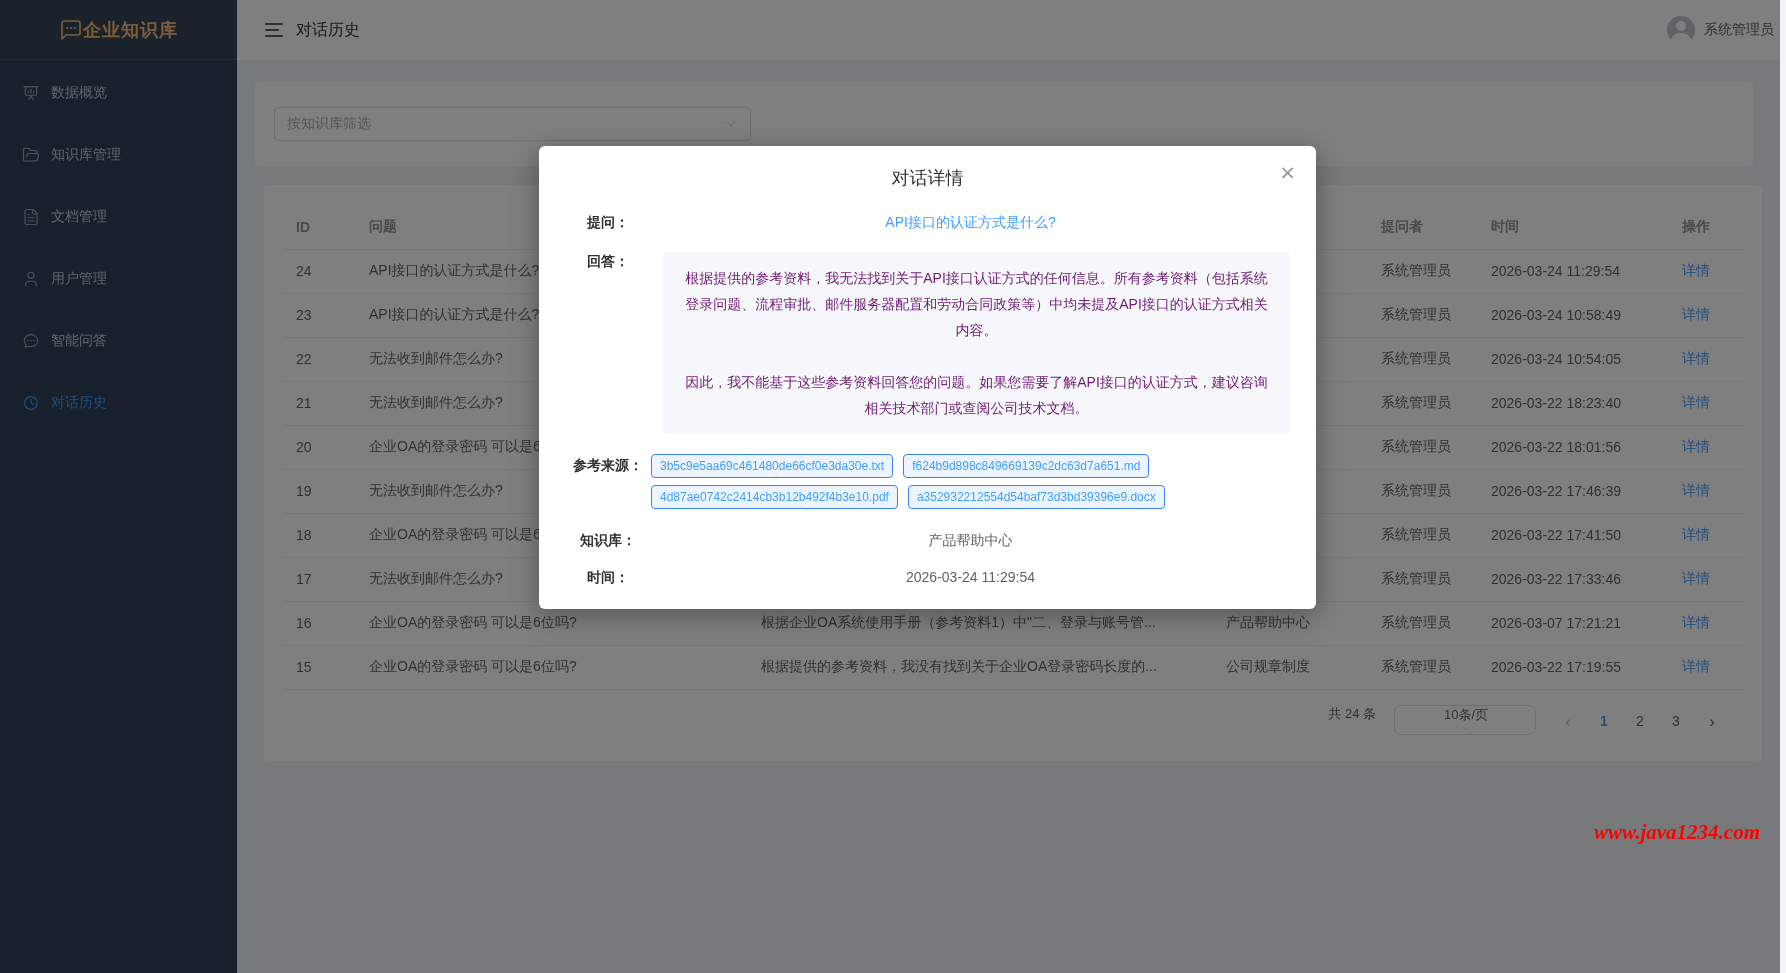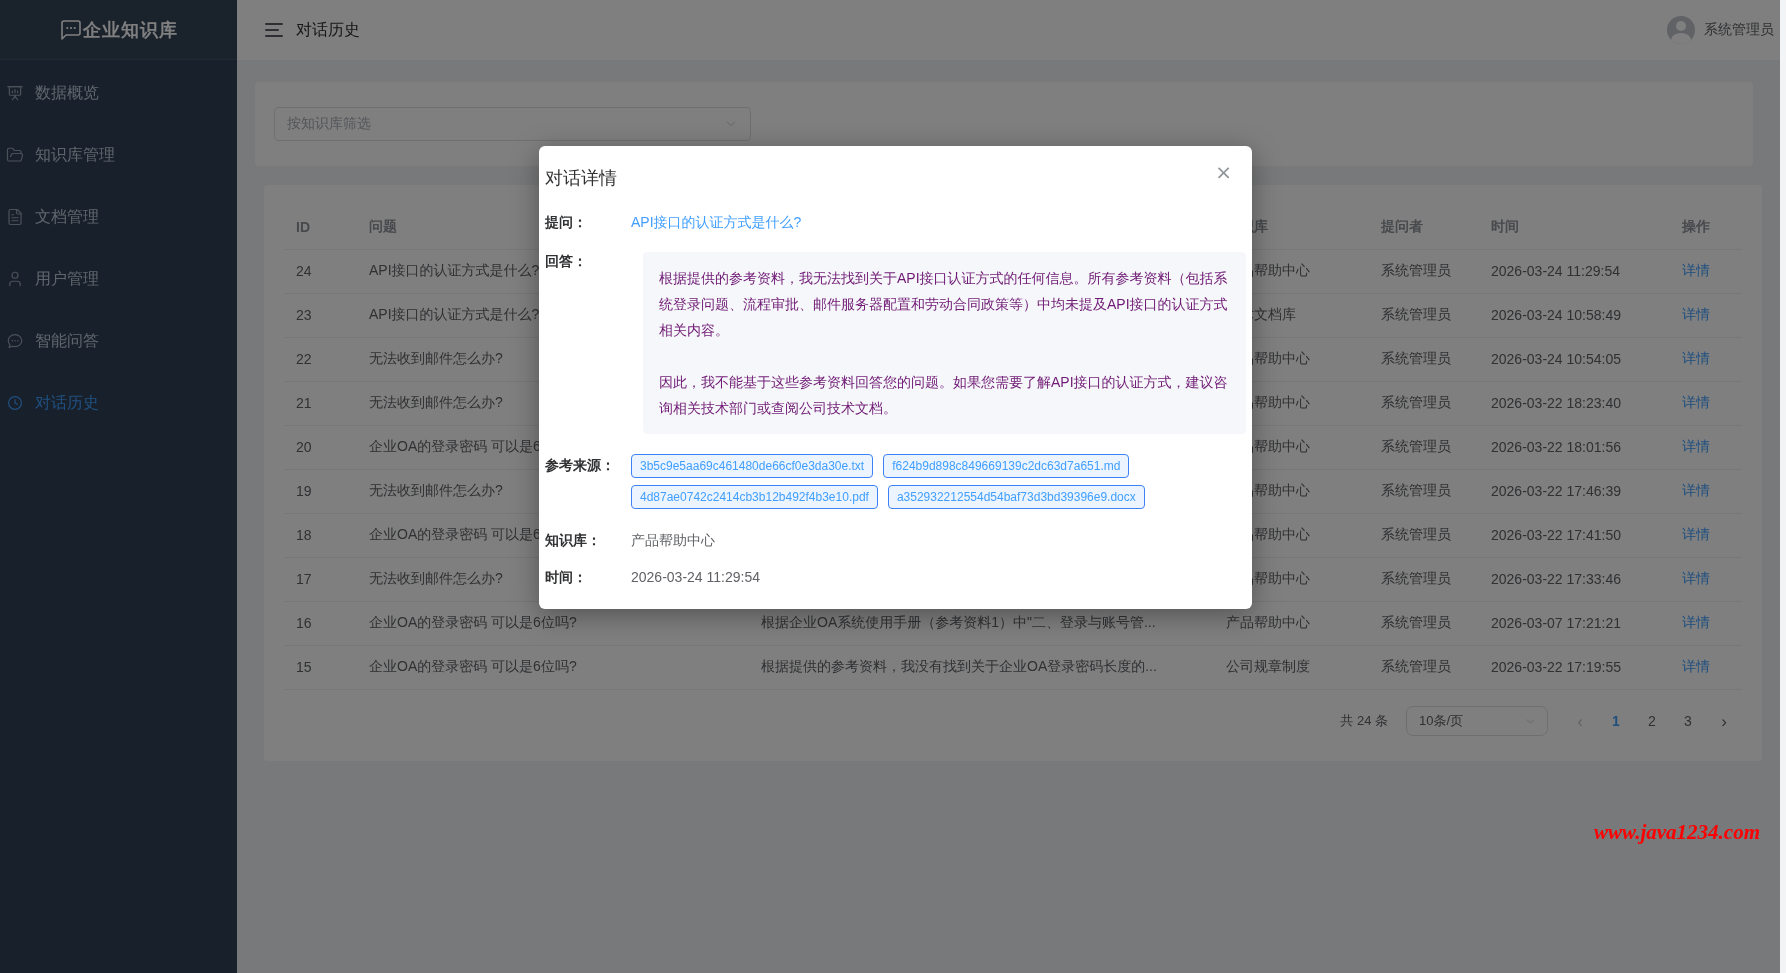--- a/index.html
+++ b/index.html
@@ -6,26 +6,26 @@
   html,body { width:1786px; height:973px; }
   body {
     position:relative; overflow:hidden; background:#f0f2f5;
     font-family:"Liberation Sans","DejaVu Sans",sans-serif; color:#606266;
   }
   svg.ic { fill:none; stroke:currentColor; stroke-width:1.6; stroke-linecap:round; stroke-linejoin:round; }
 
   
   .sidebar { position:absolute; left:0; top:0; width:237px; height:973px; background:#304156; z-index:1; }
   .logo-bar { height:60px; display:flex; align-items:center; justify-content:center; 
-              color:#ffffff; border-bottom:1px solid rgba(255,255,255,.08); background:rgba(255,255,255,.02); }
+              color:#fdba74; border-bottom:1px solid rgba(255,255,255,.08); background:rgba(255,255,255,.02); }
   .logo-bar svg { width:24px; height:24px; }
   .logo-text { font-size:18px; font-weight:bold; letter-spacing:1px; }
   .menu { padding-top:2px; }
-  .menu-item { height:62px; display:flex; align-items:center; padding-left:6px;
-               color:#bfcbd9; font-size:16px; cursor:pointer; }
+  .menu-item { height:62px; display:flex; align-items:center; padding-left:22px;
+               color:#bfcbd9; font-size:14px; cursor:pointer; }
   .menu-item svg { width:18px; height:18px; margin-right:11px; color:#97a3b2; }
   .menu-item.is-active, .menu-item.is-active svg { color:#409eff; }
 
   
   .header { position:absolute; left:237px; top:0; width:1549px; height:60px; background:#fff;
             display:flex; align-items:center; z-index:1; }
   .hamburger { margin-left:28px; width:18px; height:14px; display:flex; flex-direction:column;
                justify-content:space-between; cursor:pointer; }
   .hamburger i { display:block; height:2px; background:#5a5e66; border-radius:1px; }
   .hamburger i:nth-child(2) { width:76%; }
@@ -47,40 +47,40 @@
 
   .table-card { position:absolute; left:264px; top:185px; width:1498px; height:576px;
                 background:#fff; border-radius:4px; z-index:1; }
   table { position:absolute; left:20px; top:21px; width:1458px; border-collapse:collapse; table-layout:fixed; }
   th { height:43px; font-size:14px; color:#909399; font-weight:bold; text-align:left;
        padding:0 12px; border-bottom:1px solid #ebeef5; white-space:nowrap; overflow:hidden; }
   td { height:44px; font-size:14px; color:#606266; padding:0 12px;
        border-bottom:1px solid #ebeef5; white-space:nowrap; overflow:hidden; }
   .link { color:#409eff; cursor:pointer; }
 
-  .pager-row { position:absolute; right:20px; top:520px; height:32px; display:flex; align-items:center; }
+  .pager-row { position:absolute; right:32px; top:520px; height:32px; display:flex; }
   .total { font-size:13px; color:#606266; margin-right:18px; }
   .size-select { width:142px; height:30px; border:1px solid #dcdfe6; border-radius:7px; background:#fff;
                  display:flex; align-items:center; justify-content:space-between; padding:0 10px 0 12px;
-                 font-size:13px; color:#606266; cursor:pointer; }
+                 font-size:13px; color:#606266; cursor:pointer;flex-direction:column; }
   .size-select svg { width:13px; height:13px; color:#c0c4cc; }
   .pager { display:flex; align-items:center; margin-left:14px; }
   .page, .pager-arrow { min-width:32px; text-align:center; font-size:14px; color:#606266;
                         margin:0 2px; cursor:pointer; user-select:none; }
   .page.is-active { color:#409eff; font-weight:bold; }
   .pager-arrow { font-size:17px; line-height:1; }
   .pager-arrow.prev { color:#c0c4cc; }
 
   
   .scroll-track { position:absolute; right:0; top:0; bottom:0; width:6px; background:#f3f4f6; z-index:15; }
 
   
   .overlay { position:absolute; inset:0; background:rgba(0,0,0,.5); z-index:10; }
-  .modal { position:absolute; left:539px; top:146px; width:713px; z-index:20; background:#fff;
-           border-radius:6px; box-shadow:0 6px 28px rgba(0,0,0,.35); padding:20px 6px 22px; }
+  .modal { position:absolute; left:539px; top:146px; width:777px; z-index:20; background:#fff;
+           border-radius:6px; box-shadow:0 6px 28px rgba(0,0,0,.35); padding:20px 26px 22px;text-align:center; }
   .modal-title { font-size:18px; color:#303133; line-height:25px; }
   .modal-close { position:absolute; right:20px; top:16px; font-size:20px; color:#909399;
                  cursor:pointer; line-height:1; font-family:"DejaVu Sans",sans-serif; }
   .field { display:flex; font-size:14px; line-height:19px; margin-top:22px; }
   .field-label { width:86px; flex:none; color:#303133; font-weight:bold; }
   .field-value { color:#606266; flex:1; min-width:0; }
   .q-link { color:#409eff; cursor:pointer; }
   .answer-field { margin-top:20px;gap:12px; }
   .answer-box { background:#f5f7fa; border-radius:4px; padding:13px 16px; line-height:26px;
                 color:#701a75; font-size:14px; white-space:normal; }

